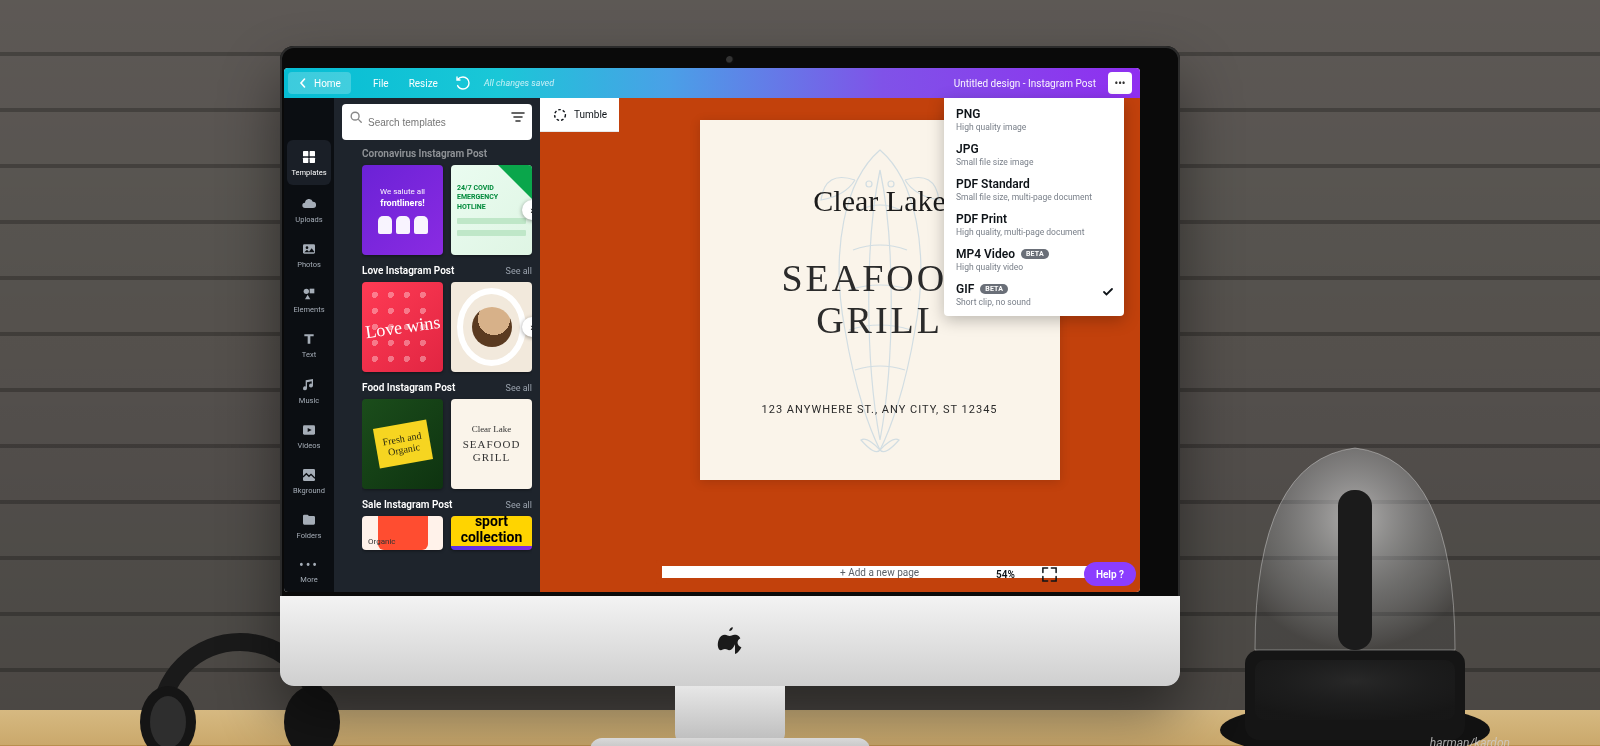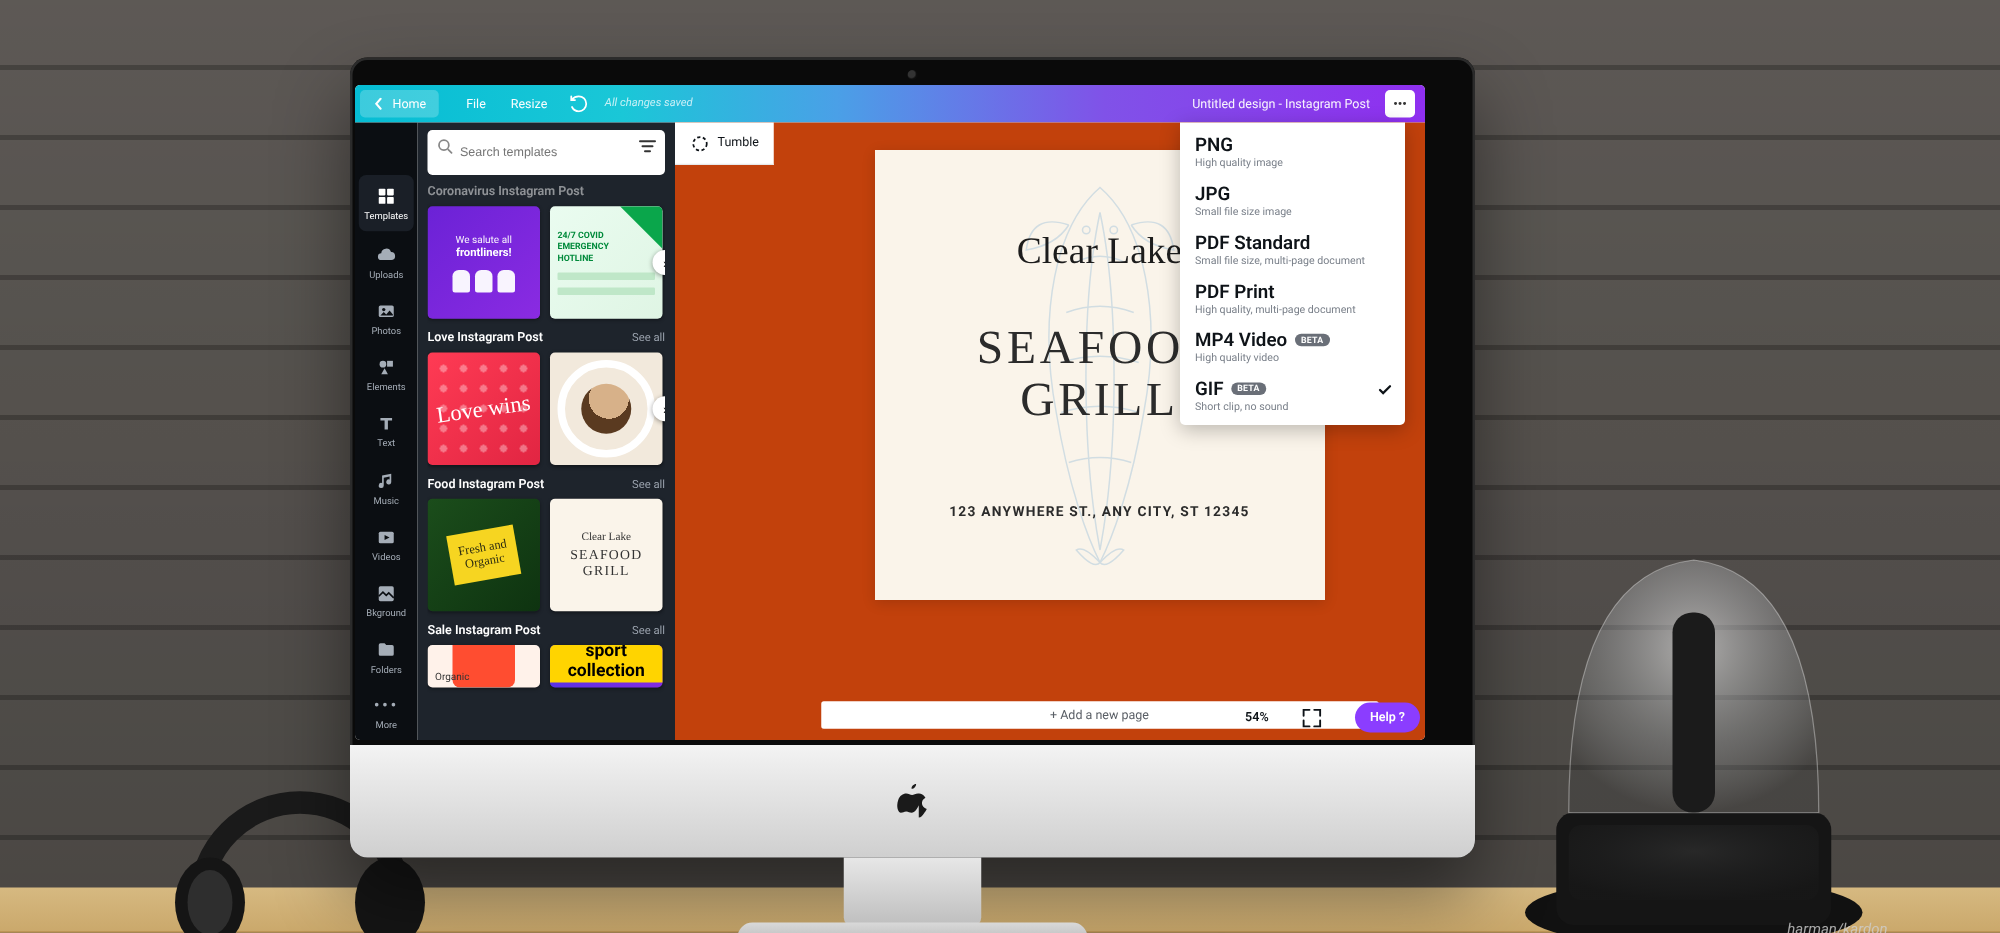--- a/index.html
+++ b/index.html
@@ -163,21 +163,21 @@
   .thumb {
     width: 90px; height: 90px; border-radius: 4px;
     background: #333;
     box-shadow: 0 1px 3px rgba(0,0,0,.4);
     cursor: pointer;
     display:flex; align-items:center; justify-content:center;
     overflow:hidden;
     font-size:9px; color:#fff; text-align:center;
   }
   .thumb.small { height: 88px; }
-  .panel-scroll { flex:1; overflow:hidden; }
+  .panel-scroll { flex:1; overflow:hidden;margin-left:20px; }
   .carousel-arrow {
     position:absolute; right:-10px; top:50%; transform:translateY(-50%);
     width:20px; height:20px; background:#fff; color:#000; border-radius:50%;
     display:flex; align-items:center; justify-content:center;
     box-shadow:0 1px 4px rgba(0,0,0,.4);
     font-size:11px;
   }
   .panel-collapse {
     position:absolute; right:-14px; top:50%; transform:translateY(-50%);
     width:14px; height:44px; background:#1e242c; border-radius:0 6px 6px 0;
@@ -224,27 +224,27 @@
   .headline {
     font-family: Georgia, 'Times New Roman', serif;
     letter-spacing: 3px;
     font-size: 38px; line-height: 1.1;
     color:#2b2b2b;
     z-index:1;
     margin-bottom: 62px;
   }
   .address {
     font-size: 11px; letter-spacing: 1px;
-    color:#2b2b2b; z-index:1;font-weight:bold;
+    color:#2b2b2b; z-index:1;
   }
   .add-page-bar {
     position:absolute; left:50%; transform:translateX(-50%);
     bottom: 8px;
     width: 448px; height:24px;
-    background:#fff; border:1px solid #c2410c; border-radius:3px;
+    background:#fff; border:6px solid #c2410c; border-radius:3px;
     display:flex; align-items:center; justify-content:center;
     font-size:10px; color:#5a5f66;
   }
 
   
   .br-controls {
     position:absolute; right:4px; bottom:6px;
     display:flex; align-items:center; gap:26px;
   }
   .zoom-label { font-size:10px; font-weight:600; color:#0e1318; }
@@ -267,21 +267,21 @@
     padding: 4px 0;
     z-index: 40;
   }
   .dl-item {
     padding: 5px 12px;
     cursor:pointer;
     display:flex; flex-direction:column; gap:1px;
     position:relative;
   }
   .dl-title-row { display:flex; align-items:center; gap:6px; }
-  .dl-title { font-size:15px; font-weight:600; color:#0e1318; }
+  .dl-title { font-size:12px; font-weight:600; color:#0e1318; }
   .dl-desc { font-size:8.5px; color:#7a808a; }
   .beta-badge {
     background:#6a6f78; color:#fff;
     font-size:7px; font-weight:700; letter-spacing:.2px;
     padding:1px 5px; border-radius:8px;
   }
   .dl-check {
     position:absolute; right:10px; top:9px;
     width:12px; height:12px;
   }

